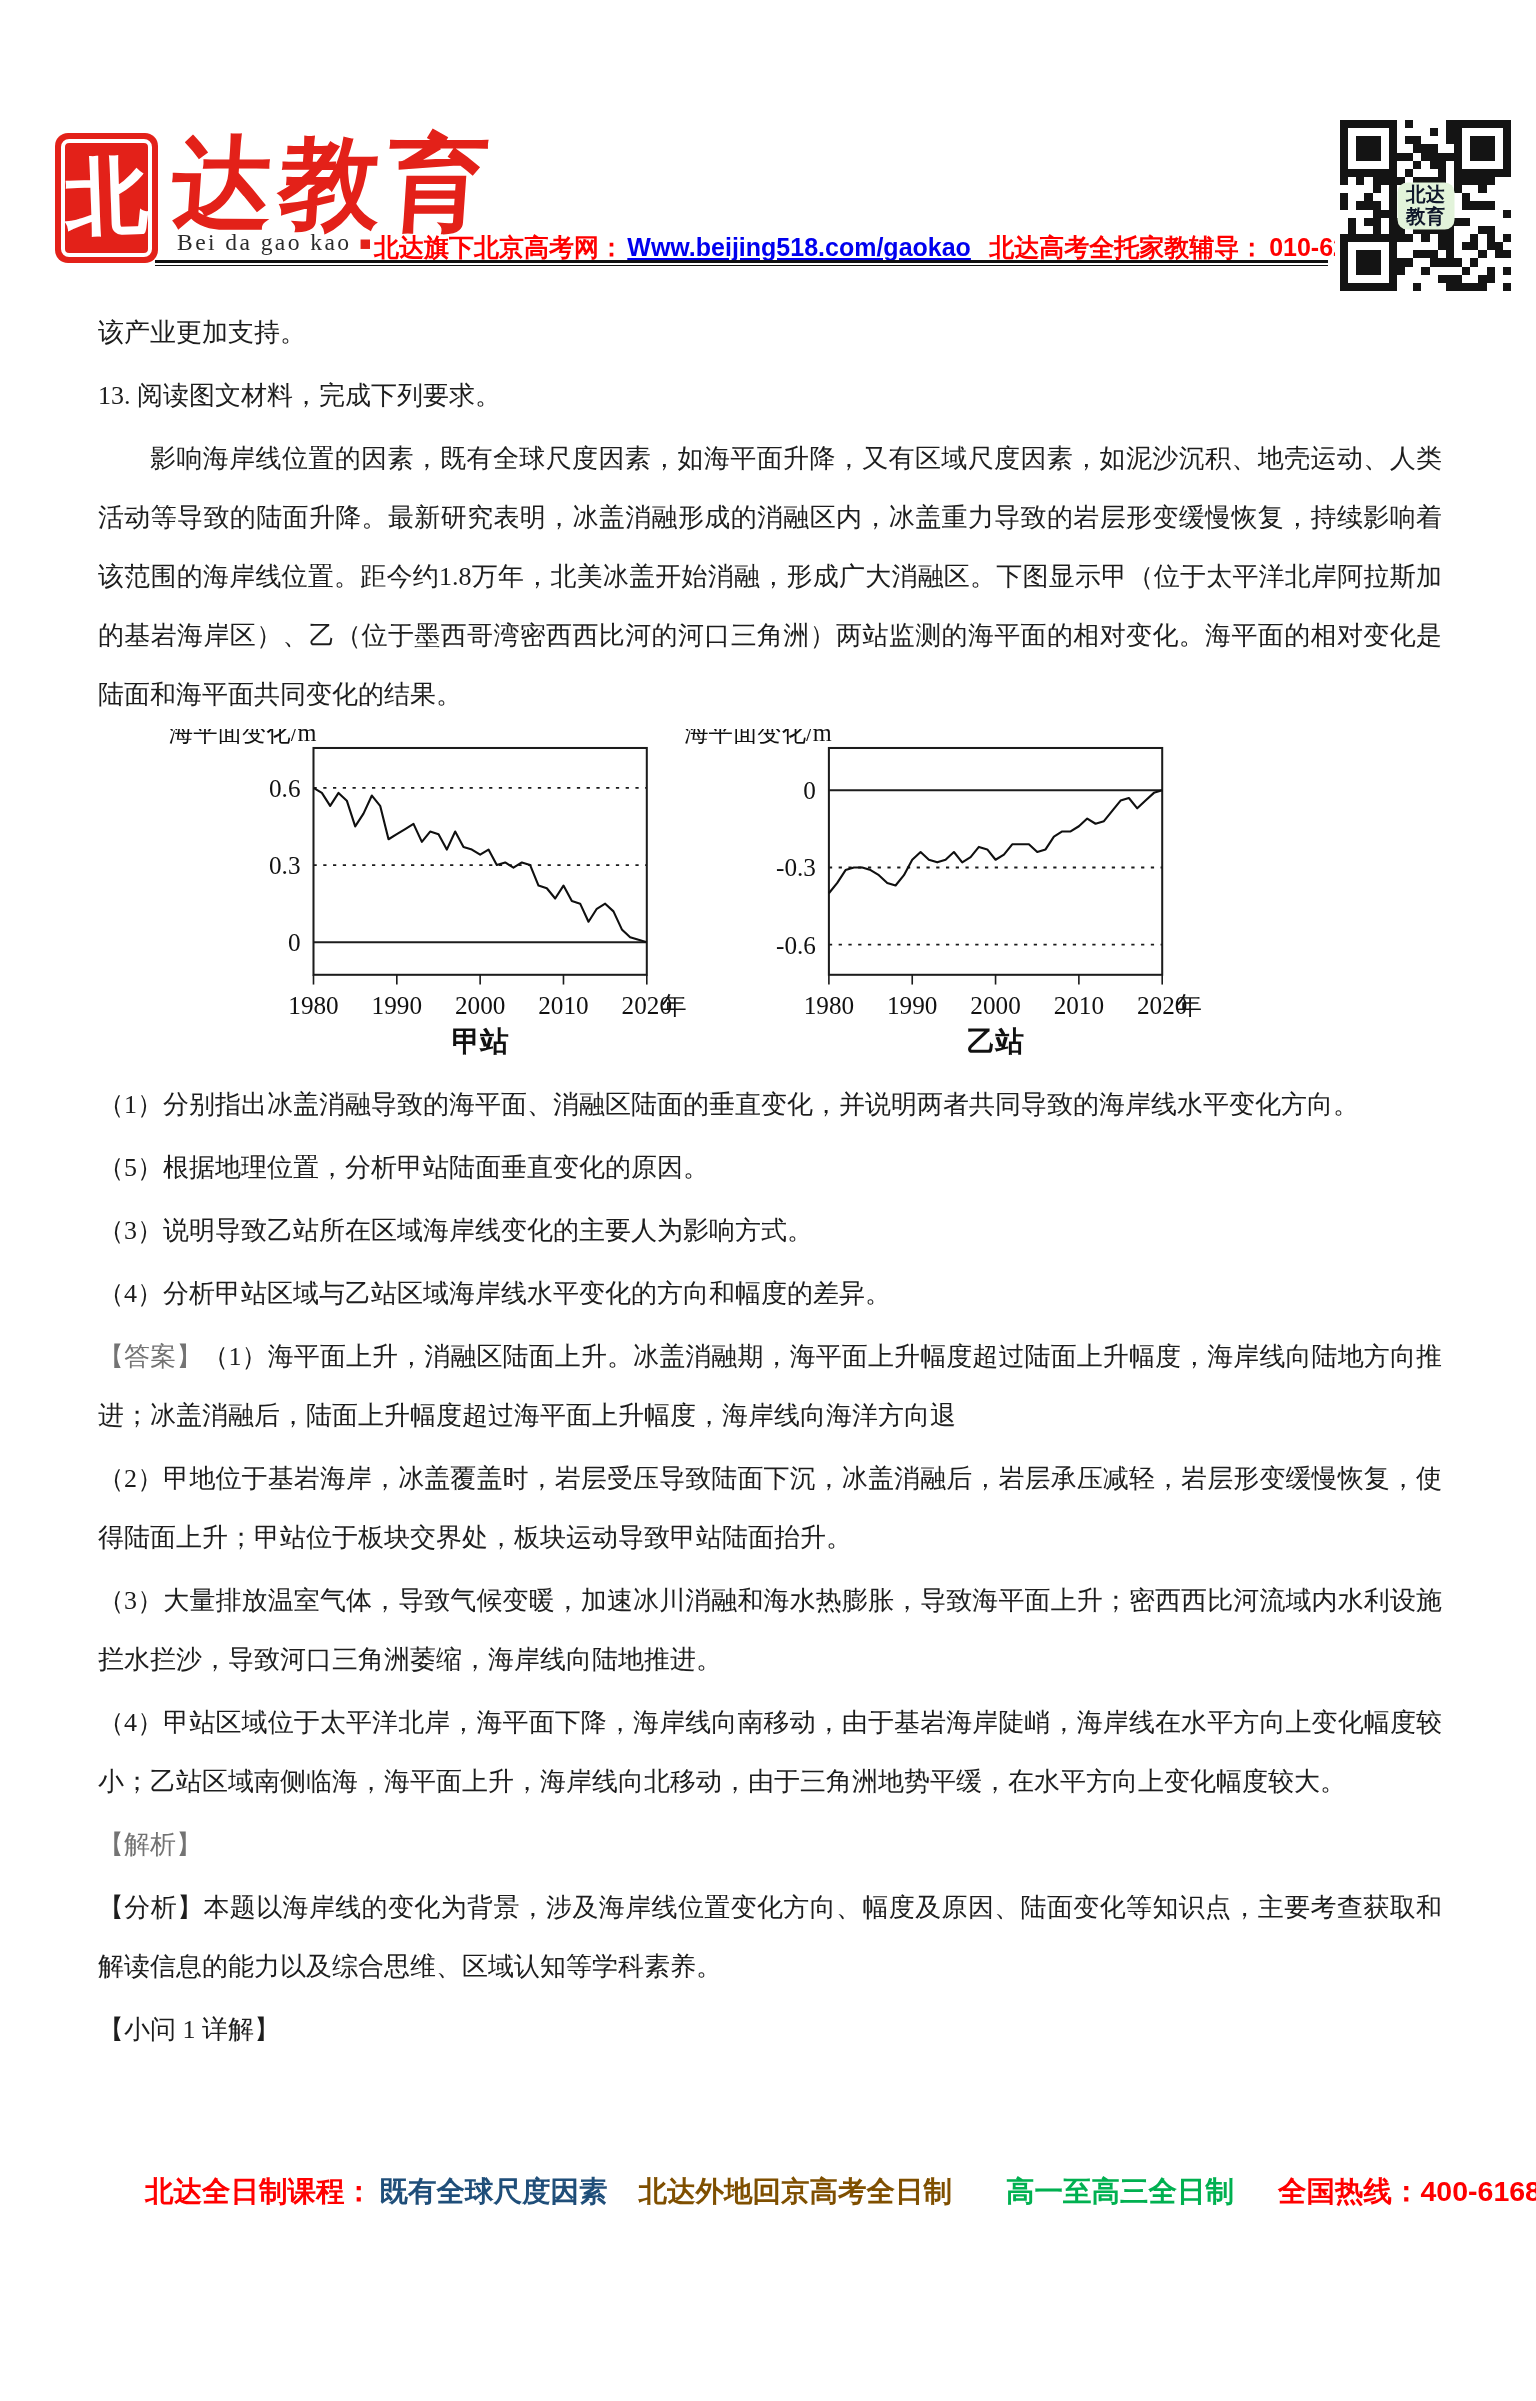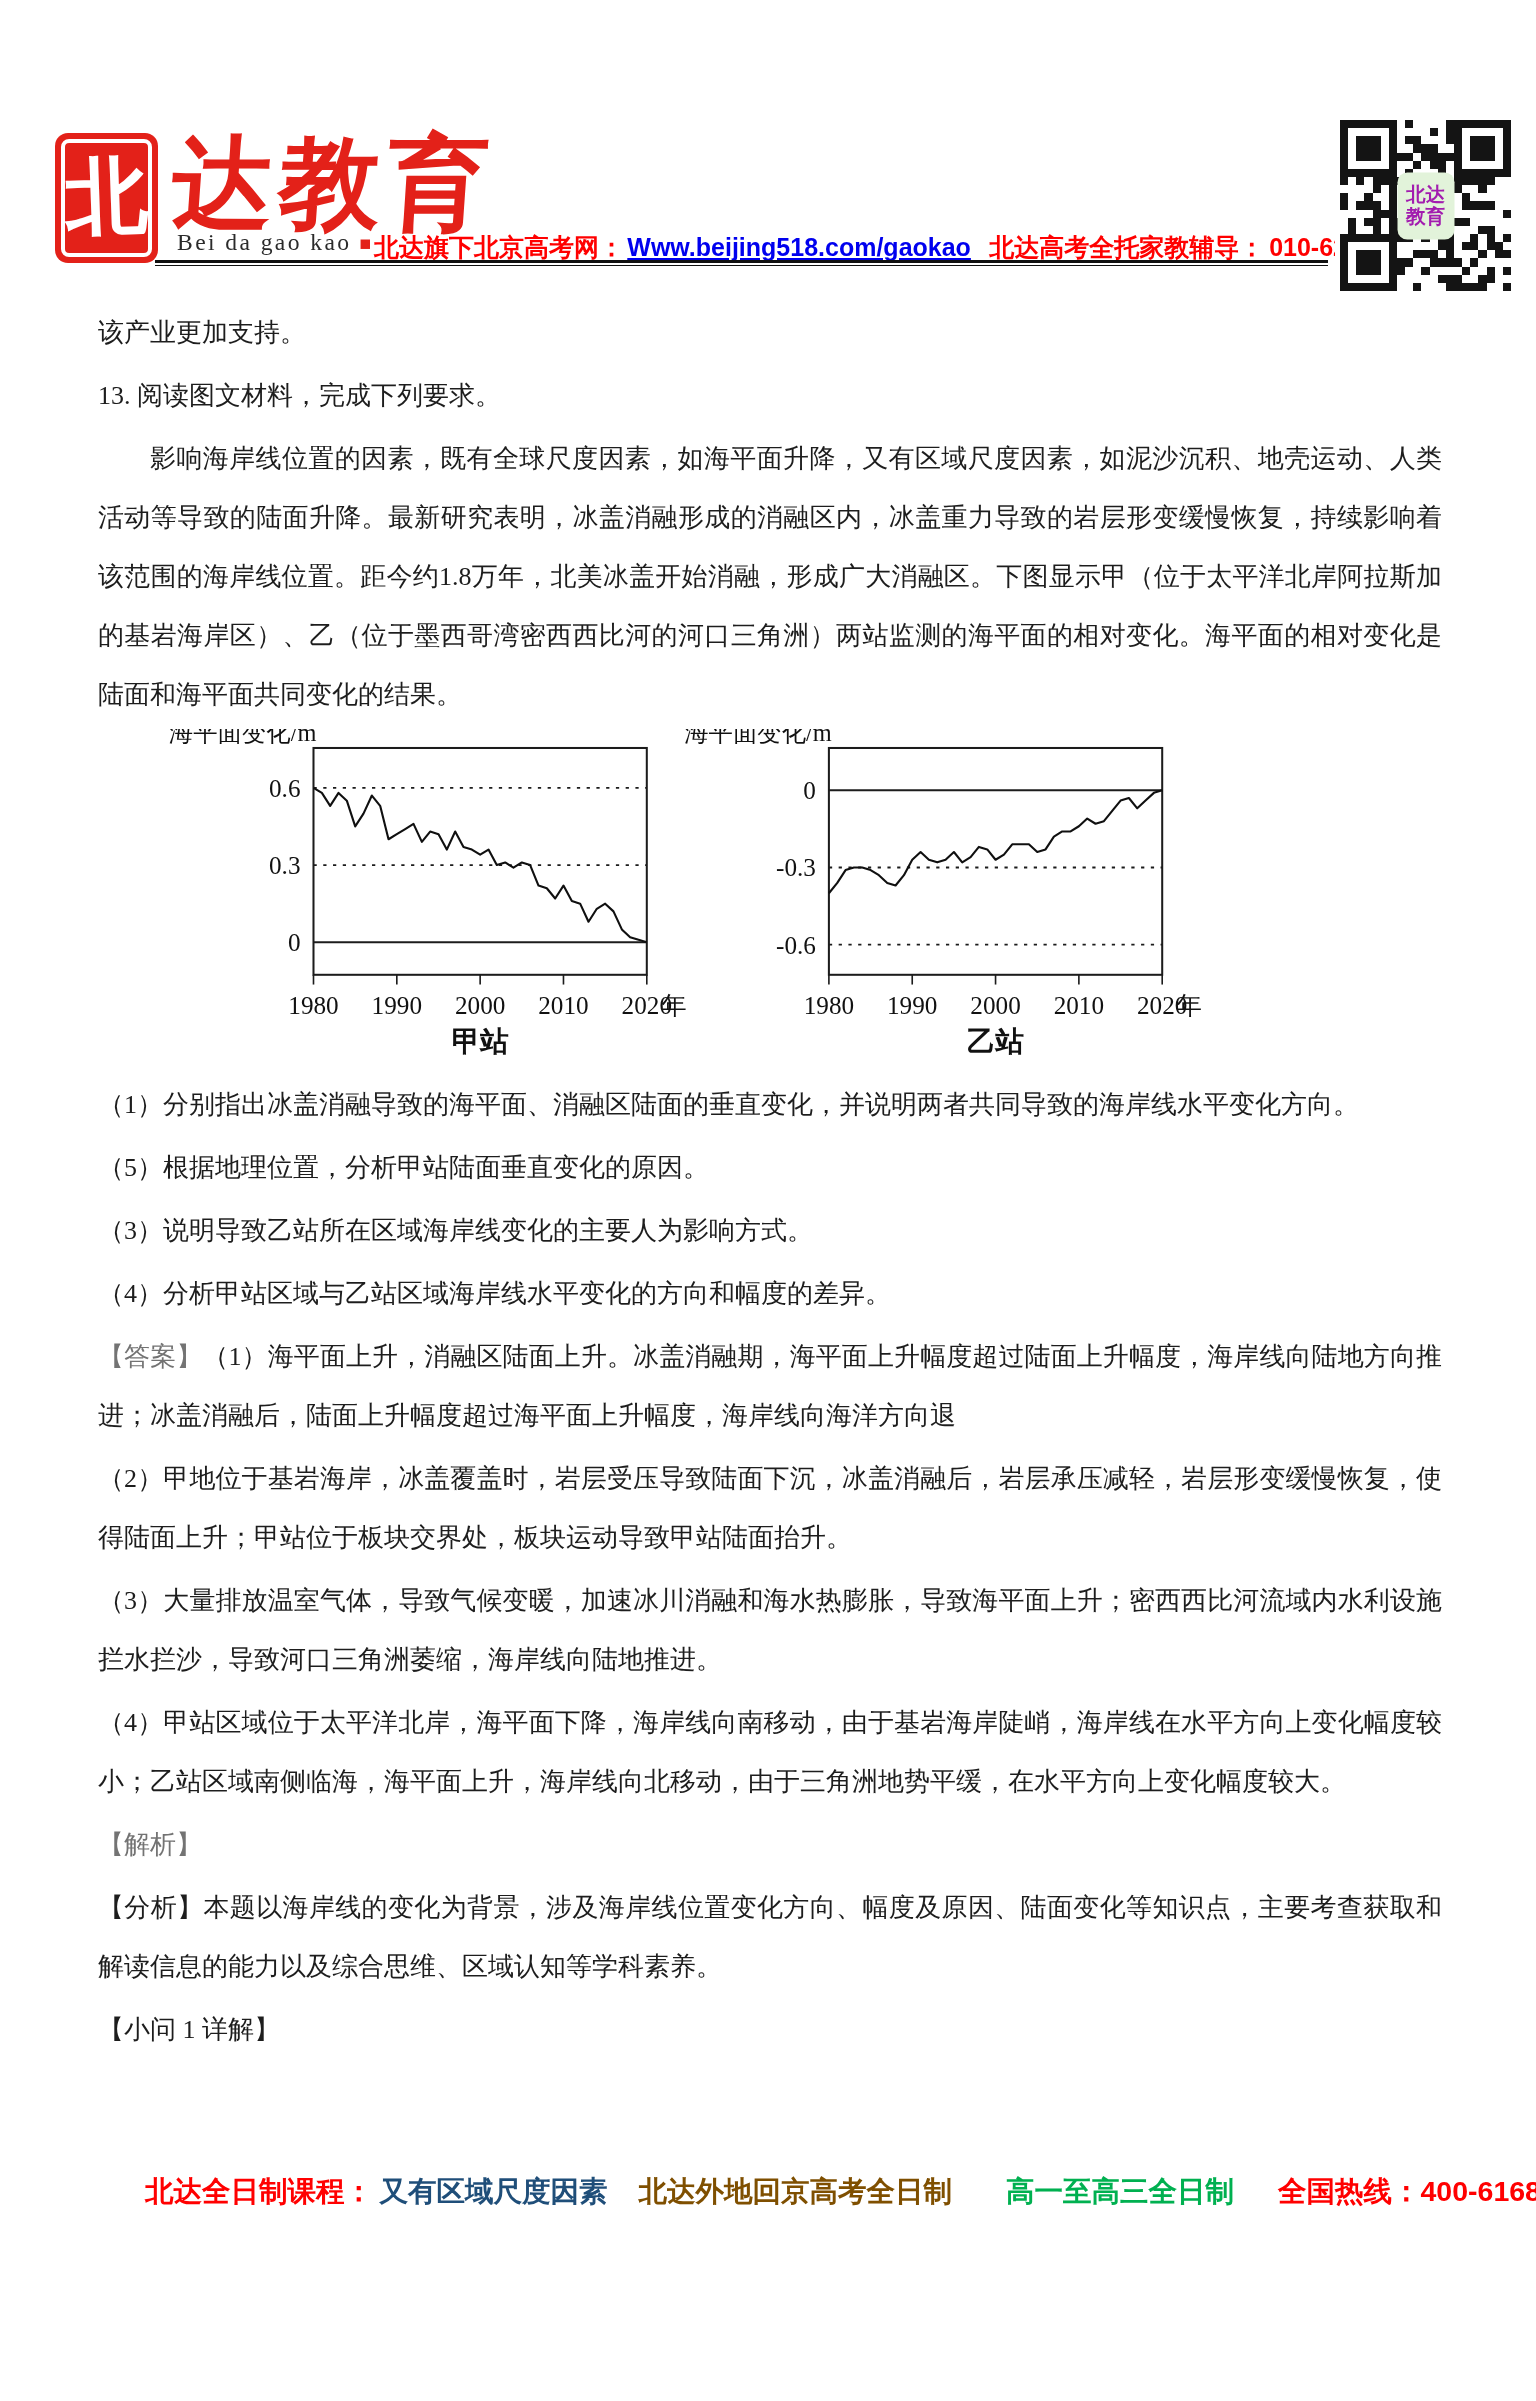--- a/index.html
+++ b/index.html
@@ -24,23 +24,23 @@
   .header-rule{position:absolute;left:155px;top:260px;width:1173px;height:2.4px;
                border-top:3.3px solid #101010;border-bottom:1.6px solid #101010;}
   
   .qr{position:absolute;left:1335px;top:115px;width:181px;height:181px;background:#fff;
       padding:0;box-sizing:border-box;}
   .qr-grid{position:absolute;inset:4.9px;display:grid;
            grid-template-rows:repeat(21,1fr);grid-template-columns:repeat(21,1fr);}
   .qr-grid div{background:#fff;}
   .qr-grid div.d{background:#141414;}
   .qr-label{position:absolute;left:50%;top:50%;transform:translate(-50%,-50%);
-            width:57px;height:67px;background:#e2f3da;border-radius:9.8px;
+            width:57px;height:47px;background:#e2f3da;border-radius:9.8px;
             display:flex;flex-direction:column;align-items:center;justify-content:center;
-            color:#a21caf;font-weight:bold;font-size:19.5px;line-height:1.15;}
+            color:#0f172a;font-weight:bold;font-size:19.5px;line-height:1.15;}
 
   
   main{position:absolute;left:94px;top:299px;width:1352px;}
   main p{margin:4px;font-size:26px;line-height:59px;text-align:justify;}
   .material{text-indent:2em;}
   .tag-blue{color:#737373;}
   .charts{height:342px;margin:4.9px 0 1.6px 0;}
   .charts svg{display:block;}
 
   
@@ -581,16 +581,16 @@
     <p>（2）甲地位于基岩海岸，冰盖覆盖时，岩层受压导致陆面下沉，冰盖消融后，岩层承压减轻，岩层形变缓慢恢复，使得陆面上升；甲站位于板块交界处，板块运动导致甲站陆面抬升。</p>
     <p>（3）大量排放温室气体，导致气候变暖，加速冰川消融和海水热膨胀，导致海平面上升；密西西比河流域内水利设施拦水拦沙，导致河口三角洲萎缩，海岸线向陆地推进。</p>
     <p>（4）甲站区域位于太平洋北岸，海平面下降，海岸线向南移动，由于基岩海岸陡峭，海岸线在水平方向上变化幅度较小；乙站区域南侧临海，海平面上升，海岸线向北移动，由于三角洲地势平缓，在水平方向上变化幅度较大。</p>
 
     <p><span class="tag-blue">【解析】</span></p>
     <p>【分析】本题以海岸线的变化为背景，涉及海岸线位置变化方向、幅度及原因、陆面变化等知识点，主要考查获取和解读信息的能力以及综合思维、区域认知等学科素养。</p>
     <p>【小问 1 详解】</p>
   </main>
 
   <footer>
-    <span class="f-label">北达全日制课程：</span><span class="f-c1">又有区域尺度因素</span><span class="f-c2">北达外地回京高考全日制</span><span class="f-c3">高一至高三全日制</span><span class="f-hot">全国热线：400-6168-182</span>
+    <span class="f-label">北达全日制课程：</span><span class="f-c1">既有全球尺度因素</span><span class="f-c2">北达外地回京高考全日制</span><span class="f-c3">高一至高三全日制</span><span class="f-hot">全国热线：400-6168-182</span>
   </footer>
 </div>
 
 
 </body></html>

